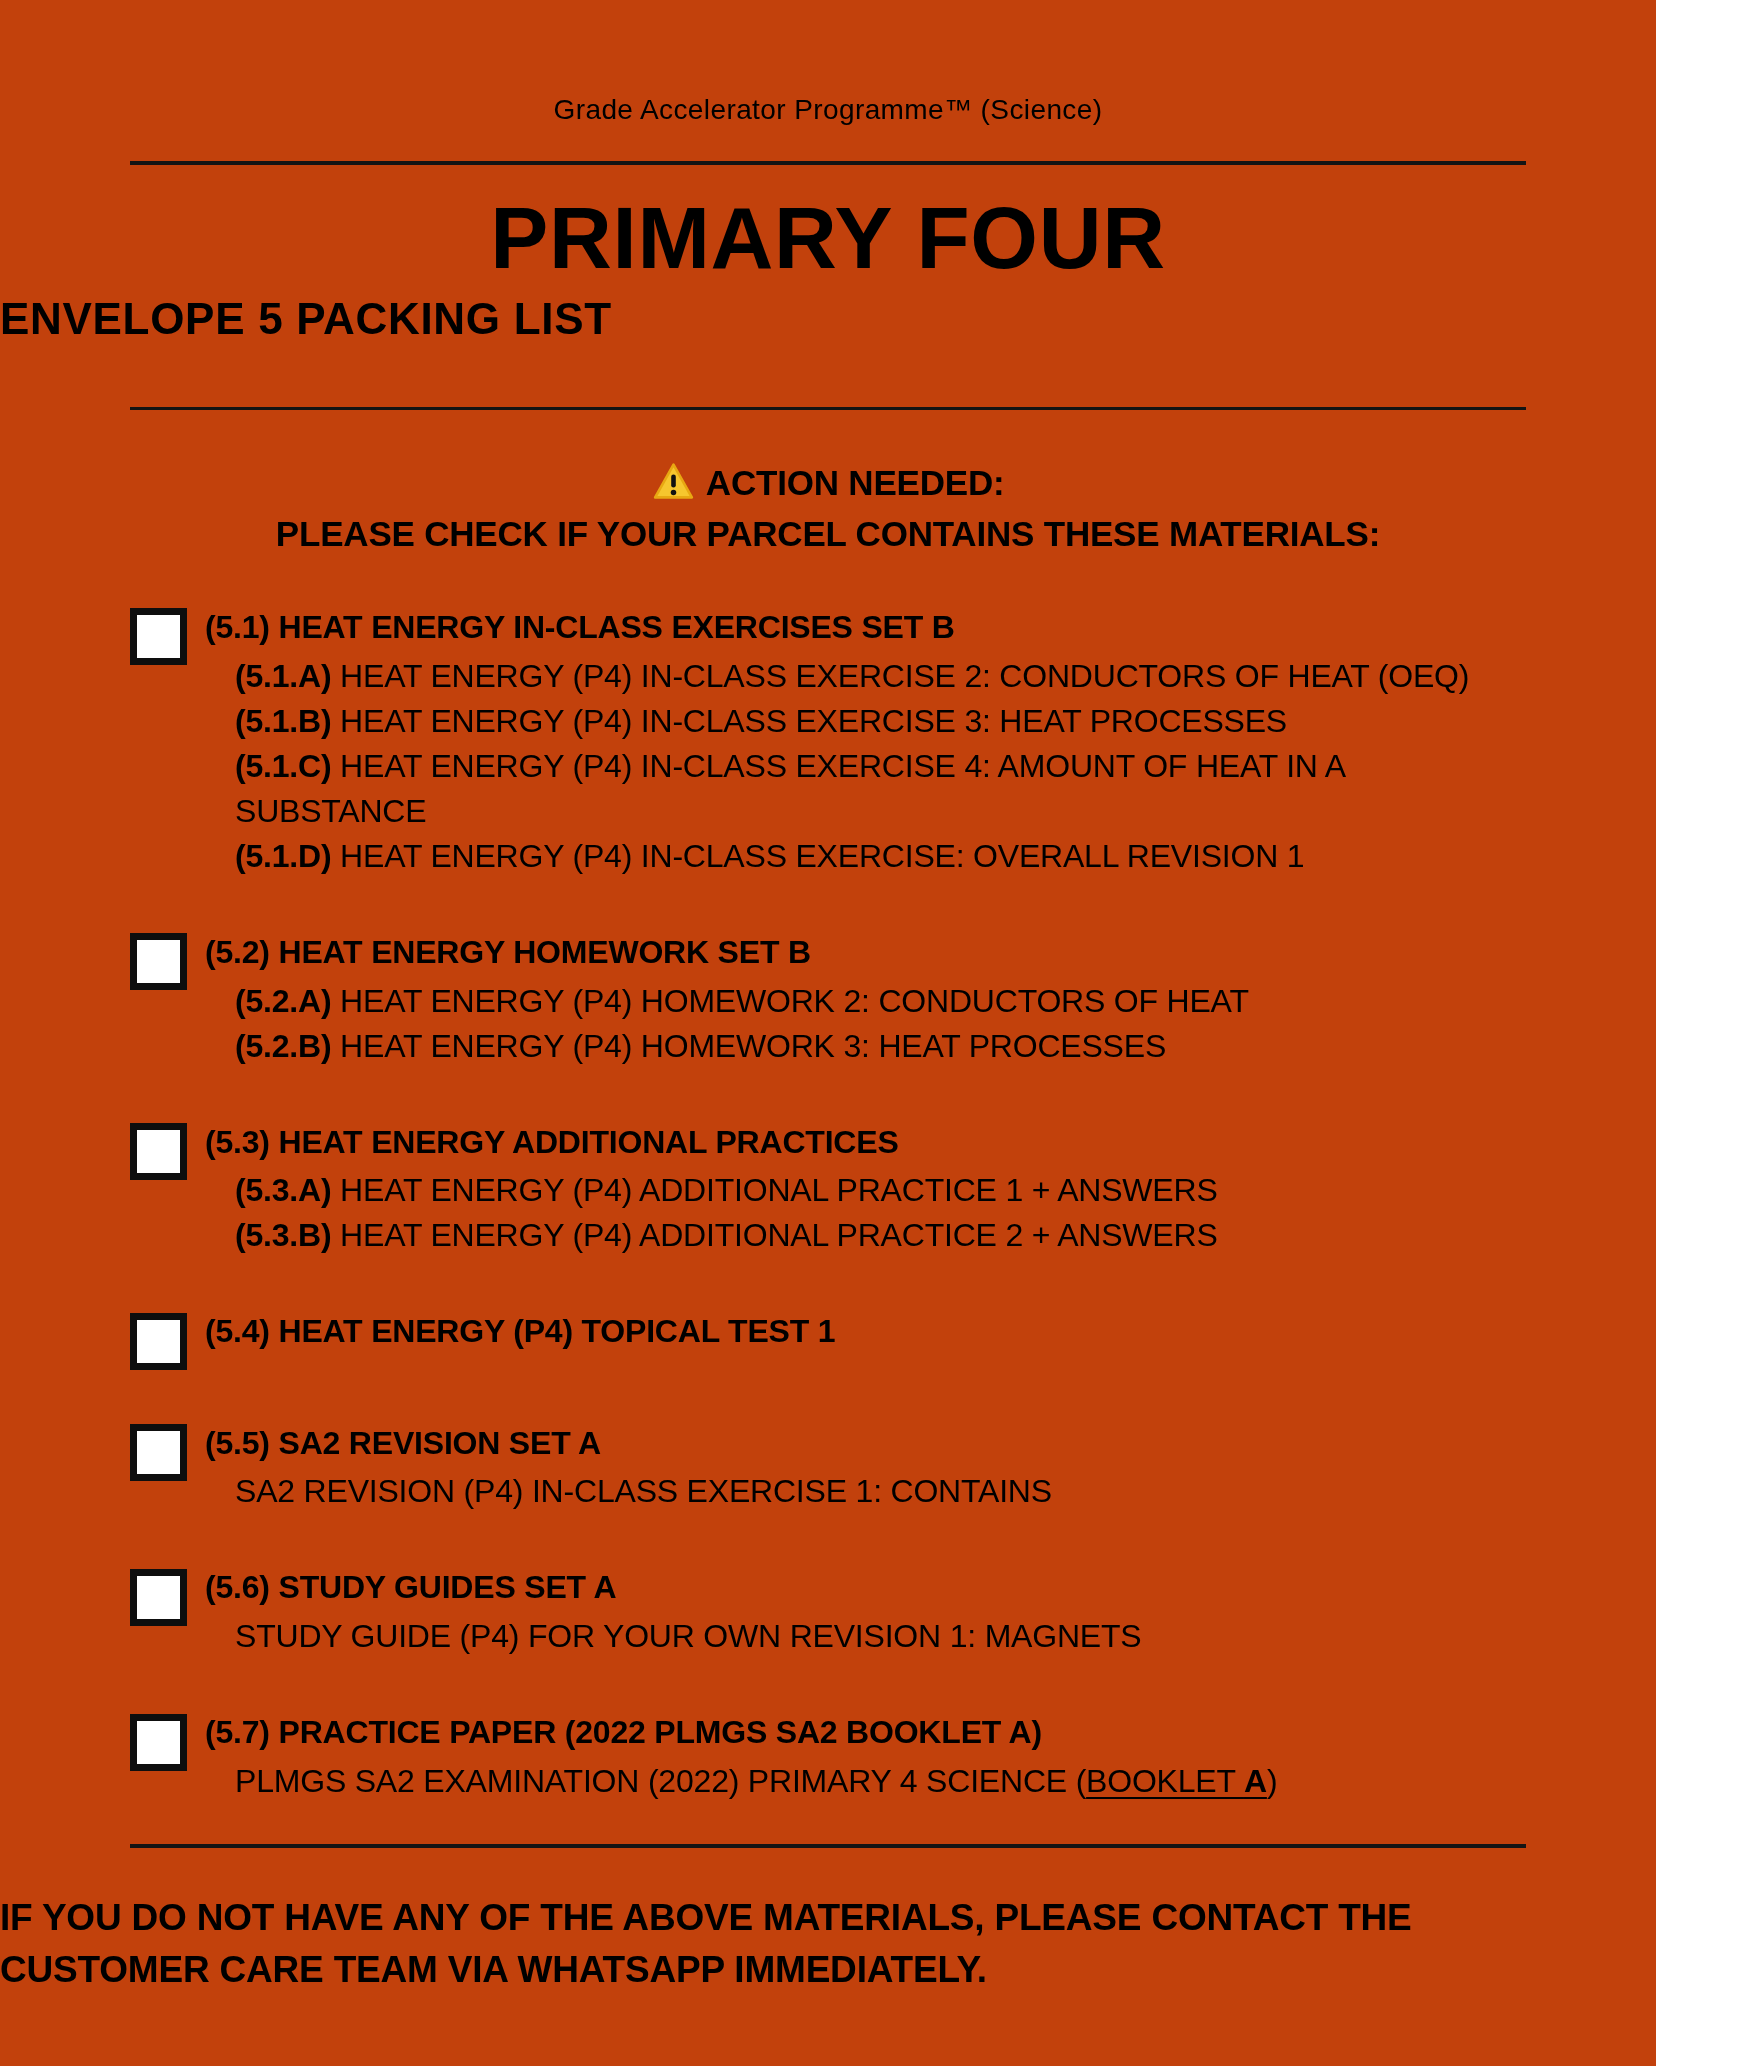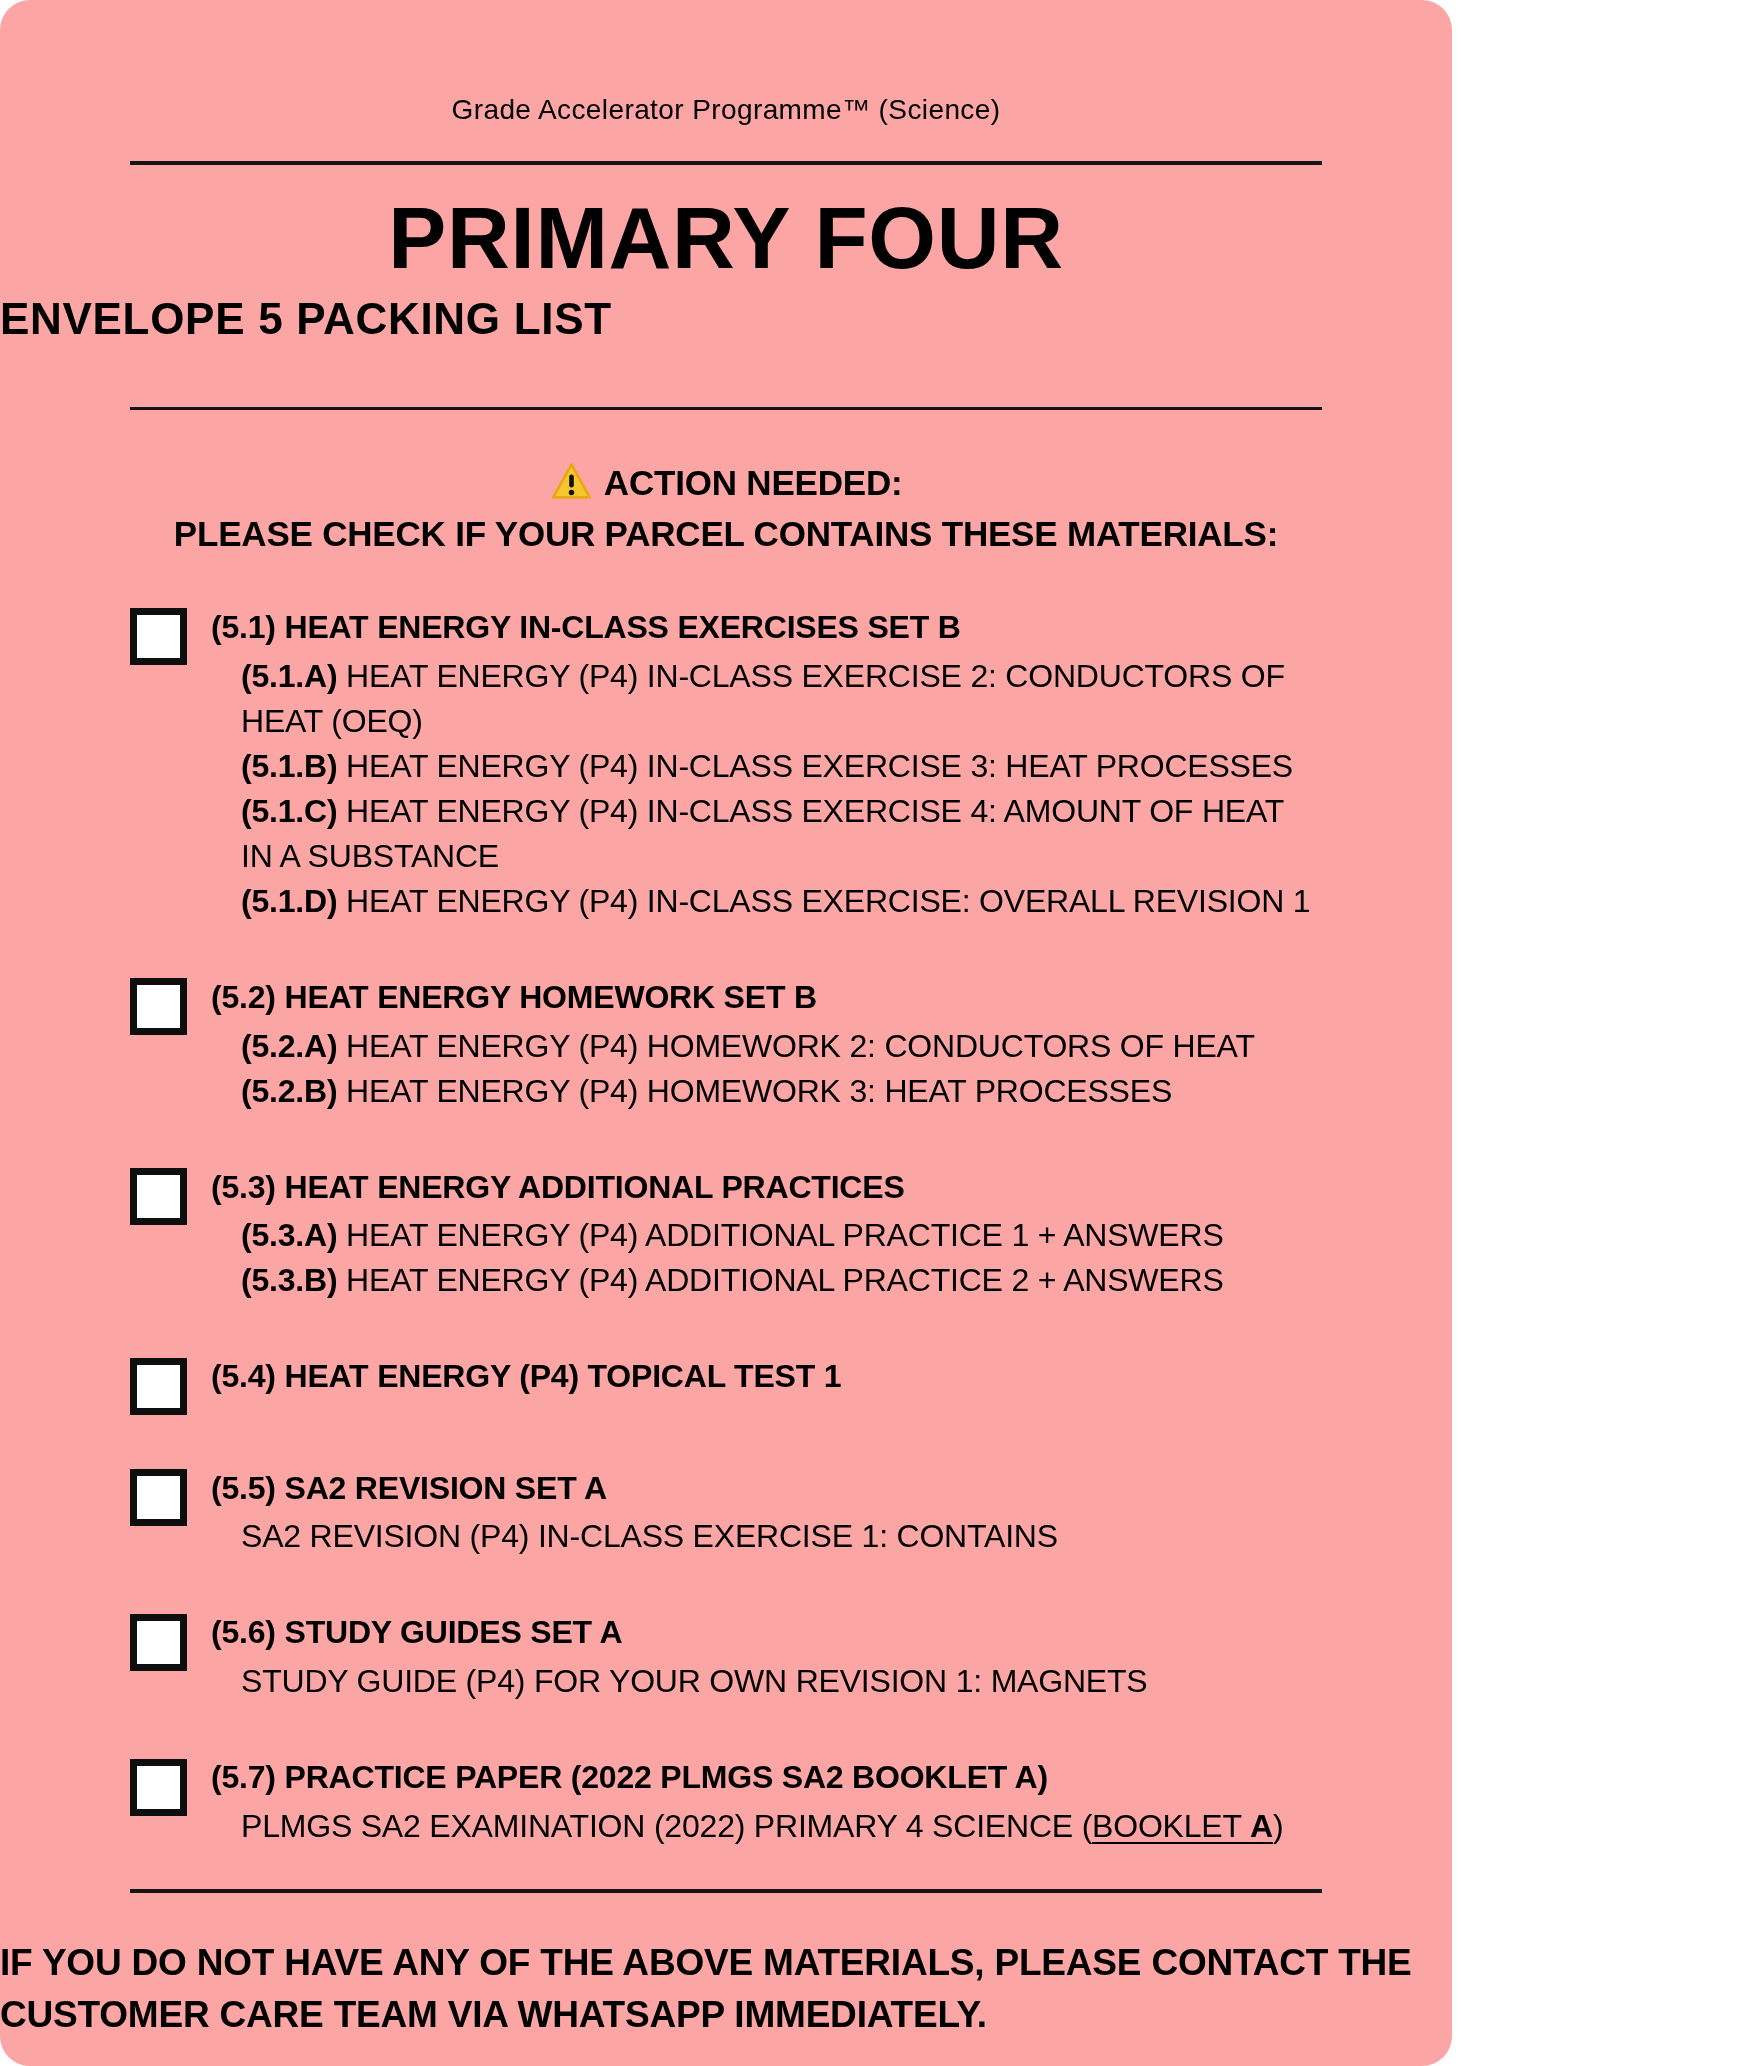--- a/index.html
+++ b/index.html
@@ -1,25 +1,24 @@
 <!DOCTYPE html>
 <html style="font-size:11.3px"><head>
 <meta charset="utf-8">
 <style>
   * { margin: 0; padding: 0; box-sizing: border-box; }
   html, body { background: #ffffff; }
   .page {
     position: relative;
-    width: 1452px;
+    width: 1656px;
     height: 2066px;
-    background: #fca5a5;
+    background: #c2410c;
     color: #000000;
     font-family: "Liberation Sans", "DejaVu Sans", sans-serif;
     overflow: hidden;
-    border-radius: 30px;
   }
   .program-label {
     padding-top: 92px;
     text-align: center;
     font-size: 28px;
     line-height: 35px;
     font-weight: 400;
     letter-spacing: 0.4px;
   }
   .rule {
@@ -54,21 +53,21 @@
     letter-spacing: -0.2px;
   }
   .action-heading { margin-top: 51px; }
   .action-sub { margin-top: 7px; }
   .warning-icon { display: inline-block; }
   .warning-icon svg { width: 43px; height: 38px; vertical-align: -5px; margin-right: 11.3px; }
   .checklist { margin: 48px 130px 0 130px; }
   .group {
     display: flex;
     align-items: flex-start;
-    gap: 24px;
+    gap: 18px;
     margin-bottom: 50px;
   }
   .group:last-child { margin-bottom: 0; }
   .checkbox {
     flex: 0 0 auto;
     width: 57px;
     height: 57px;
     border: 7.8px solid #0e0e0e;
     background: #ffffff;
     margin-top: 4.3px;

